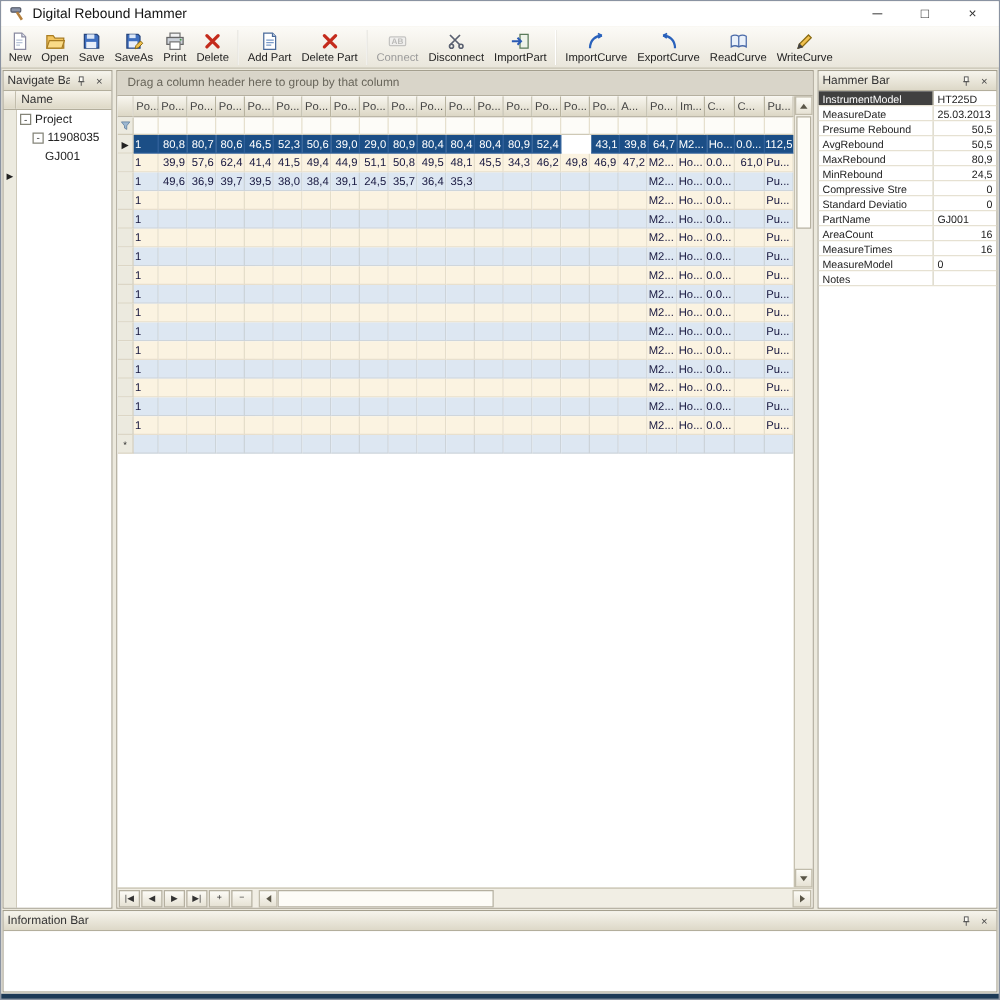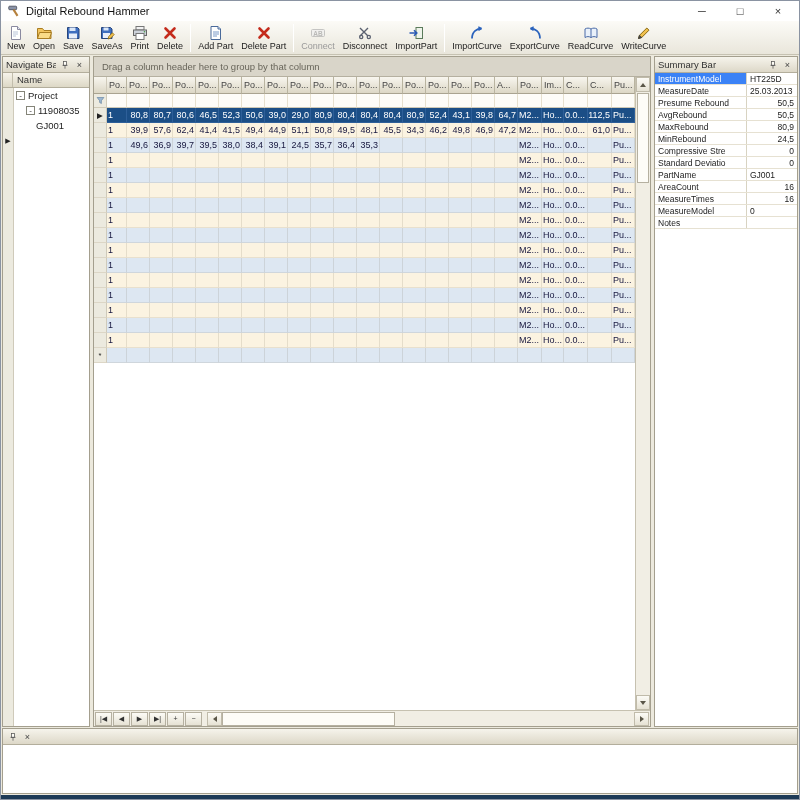--- a/index.html
+++ b/index.html
@@ -75,21 +75,21 @@
   .hscroll{flex:1;display:flex;height:14px;margin-left:4px;align-items:stretch;}
   .hbtn{width:15px;flex:0 0 auto;border:1px solid #c0bbaa;background:linear-gradient(#fcfbf6,#e6e2d4);display:flex;align-items:center;justify-content:center;}
   .htrack{flex:1;display:flex;}
   .hthumb{width:42%;background:#fdfcf7;border:1px solid #b5b0a0;}
   
   .props{flex:1;background:#fff;}
   .prop-row{display:flex;height:12px;border-bottom:1px solid #e6e1d2;font-size:8.5px;align-items:stretch;}
   .prop-label{width:92px;flex:0 0 auto;padding-left:3px;border-right:1px solid #d8d3c2;color:#222;display:flex;align-items:center;overflow:hidden;white-space:nowrap;}
   .prop-value{flex:1;padding:0 3px;display:flex;align-items:center;color:#222;overflow:hidden;white-space:nowrap;}
   .prop-value.right{justify-content:flex-end;}
-  .prop-row.selected .prop-label{background:#3b82f6;color:#fff;}
+  .prop-row.selected .prop-label{background:#404040;color:#fff;}
   
   .infobar{height:66px;flex:0 0 auto;margin:0 1px 1px 1px;border:1px solid #a49f8e;background:#fff;display:flex;flex-direction:column;}
   .info-content{flex:1;background:#fff;}
   
   .statusbar{height:19px;flex:0 0 auto;background:#f1efe4;border-top:1px solid #ffffff;display:flex;align-items:center;font-size:9.5px;color:#222;}
   .status-sec{height:100%;display:flex;align-items:center;padding-left:5px;border-right:1px solid #c3beae;flex:0 0 auto;overflow:hidden;white-space:nowrap;}
   .status-fill{flex:1;height:100%;}
   .bottom-strip{height:4px;flex:0 0 auto;background:#1d3a57;}
 </style>
 </head>
@@ -377,21 +377,21 @@
                   <div class="gc num" style="width: 23px;">52,3</div>
                   <div class="gc num" style="width: 23px;">50,6</div>
                   <div class="gc num" style="width: 23px;">39,0</div>
                   <div class="gc num" style="width: 23px;">29,0</div>
                   <div class="gc num" style="width: 23px;">80,9</div>
                   <div class="gc num" style="width: 23px;">80,4</div>
                   <div class="gc num" style="width: 23px;">80,4</div>
                   <div class="gc num" style="width: 23px;">80,4</div>
                   <div class="gc num" style="width: 23px;">80,9</div>
                   <div class="gc num" style="width: 23px;">52,4</div>
-                  <div class="gc num" style="width: 23px;">43,1</div>
+                  <div class="gc num" style="width: 23px; margin-left: 24px;">43,1</div>
                   <div class="gc num" style="width: 23px;">39,8</div>
                   <div class="gc num" style="width: 23px;">64,7</div>
                   <div class="gc" style="width: 24px;">M2...</div>
                   <div class="gc" style="width: 22px;">Ho...</div>
                   <div class="gc" style="width: 24px;">0.0...</div>
                   <div class="gc num" style="width: 24px;">112,5</div>
                   <div class="gc" style="width: 22px; flex: 1 1 0%;">Pu...</div>
                 </div>
                 <div class="grow">
                   <div class="gsel" style="width: 13px;"></div>
@@ -841,21 +841,21 @@
             <div class="hbtn">
                 <span class="tri-right"></span>
               </div>
           </div>
         </div>
       </div>
     </div>
 
     <div class="dock dock-right">
       <div class="dock-header">
-        <span class="dock-title">Summary Bar</span>
+        <span class="dock-title">Hammer Bar</span>
         <span class="dock-btn">
             <svg viewBox="0 0 12 12">
               <rect x="4.2" y="1.8" width="3.6" height="4.6" fill="#fdfcf6" stroke="#555" stroke-width="0.9"></rect>
               <path d="M3 6.4h6M6 6.4v4" stroke="#555" stroke-width="0.9" fill="none"></path>
             </svg>
           </span>
         <span class="dock-btn">×</span>
       </div>
       <div class="props">
           <div class="prop-row selected">
@@ -910,20 +910,21 @@
             <div class="prop-label">Notes</div>
             <div class="prop-value"></div>
           </div>
         </div>
     </div>
 
   </div>
 
   <div class="infobar">
     <div class="dock-header">
+      <span class="dock-title">Information Bar</span>
       <span class="dock-btn">
           <svg viewBox="0 0 12 12">
             <rect x="4.2" y="1.8" width="3.6" height="4.6" fill="#fdfcf6" stroke="#555" stroke-width="0.9"></rect>
             <path d="M3 6.4h6M6 6.4v4" stroke="#555" stroke-width="0.9" fill="none"></path>
           </svg>
         </span>
       <span class="dock-btn">×</span>
     </div>
     <div class="info-content"></div>
   </div>

